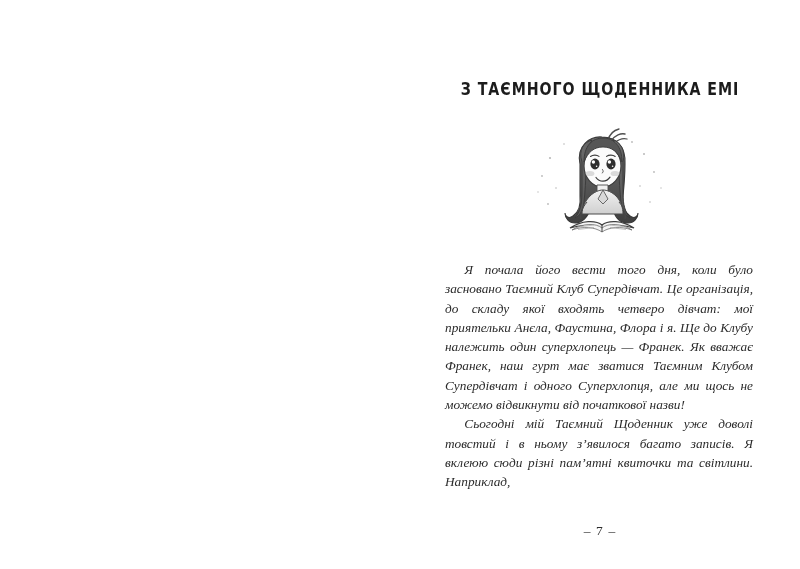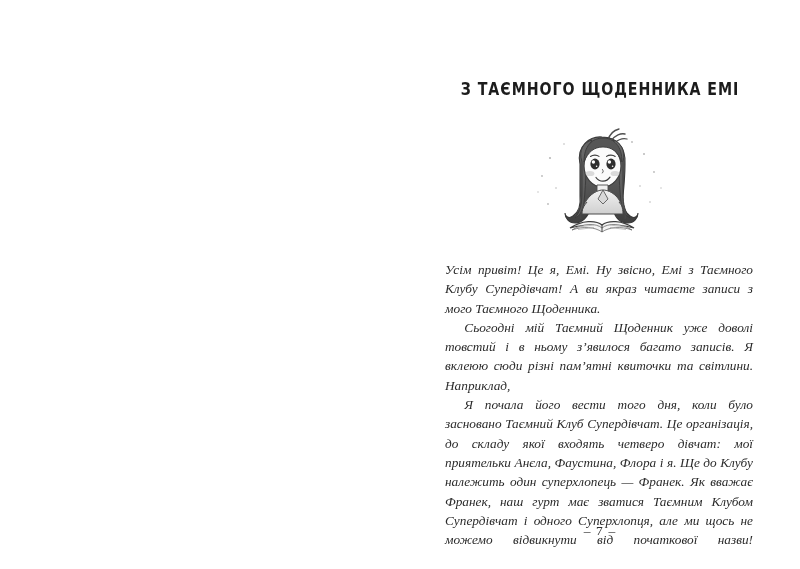--- a/index.html
+++ b/index.html
@@ -230,21 +230,20 @@
             <path d="M58 103 L 74 101"></path>
             <path d="M58 105.5 L 74 103.5"></path>
             <path d="M90 101 L 106 103"></path>
             <path d="M90 103.5 L 106 105.5"></path>
           </g>
         </g>
       </svg>
     </div>
 
     <div class="body-text">
-      <p>Усім привіт! Це я, Емі. Ну звісно, Емі з Таємного Клубу Супердівчат! А ви якраз читаєте записи з мого Таємного Щоденника.</p>
+      <p class="indent">Я почала його вести того дня, коли було засновано Таємний Клуб Супердівчат. Це організація, до складу якої входять четверо дівчат: мої приятельки Анєла, Фаустина, Флора і я. Ще до Клубу належить один суперхлопець — Франек. Як вважає Франек, наш гурт має зватися Таємним Клубом Супердівчат і одного Суперхлопця, але ми щось не можемо відвикнути від початкової назви!</p>
       <p class="indent">Сьогодні мій Таємний Щоденник уже доволі товстий і в ньому з’явилося багато записів. Я вклеюю сюди різні пам’ятні квиточки та світлини. Наприклад,</p>
-      <p class="indent">Я почала його вести того дня, коли було засновано Таємний Клуб Супердівчат. Це організація, до складу якої входять четверо дівчат: мої приятельки Анєла, Фаустина, Флора і я. Ще до Клубу належить один суперхлопець — Франек. Як вважає Франек, наш гурт має зватися Таємним Клубом Супердівчат і одного Суперхлопця, але ми щось не можемо відвикнути від початкової назви!</p>
     </div>
 
     <div class="folio">– 7 –</div>
 
   </div>
 </div>
 
 </body></html>

